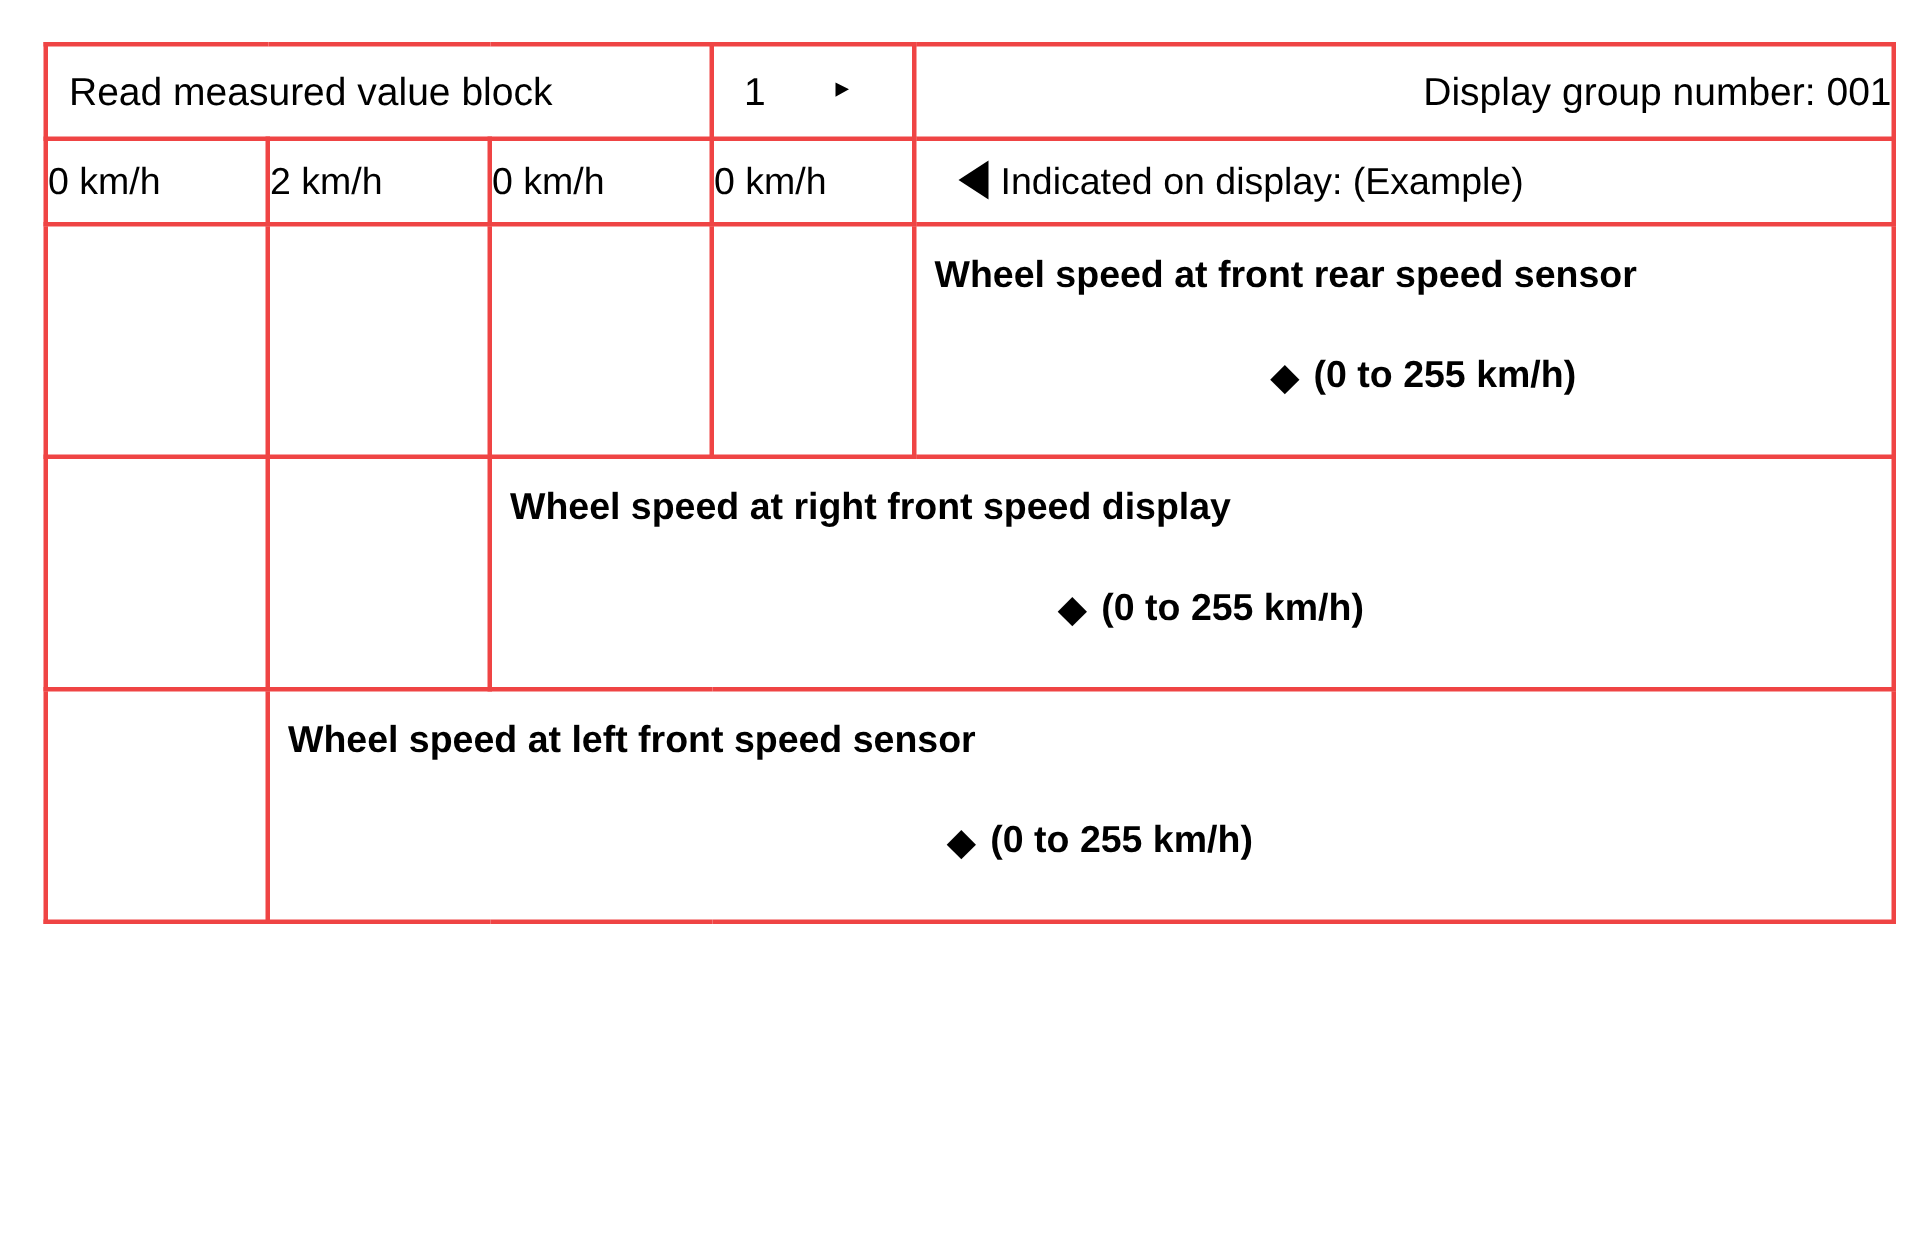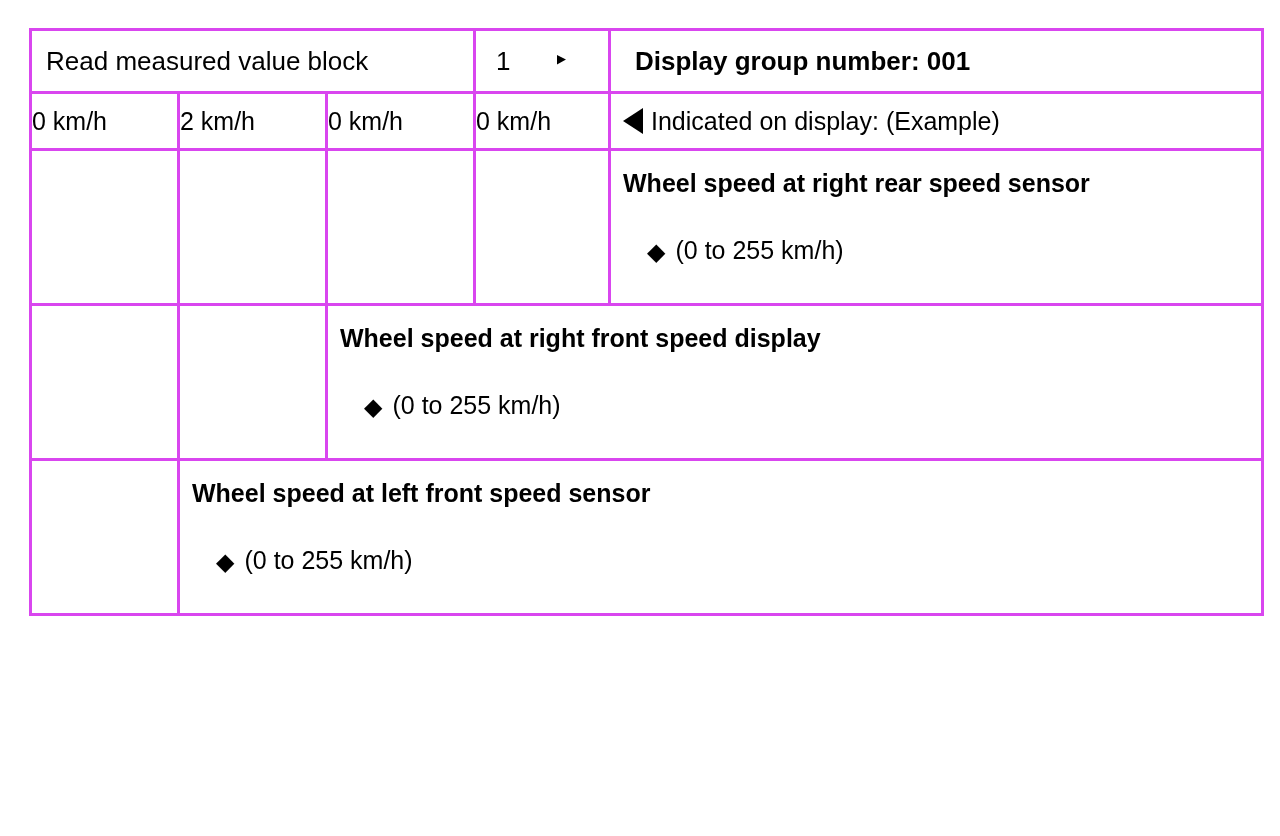--- a/index.html
+++ b/index.html
@@ -29,21 +29,21 @@
   }
 
   table.mvb {
     border-collapse: collapse;
     table-layout: fixed;
     width: 1232px;
     border: 3px solid #000;
   }
 
   table.mvb td {
-    border: 3px solid #d946ef;
+    border: 3px solid #ef4444;
     padding: 0;
     vertical-align: top;
   }
 
   
   col.c1 { width: 148px; }
   col.c2 { width: 148px; }
   col.c3 { width: 148px; }
   col.c4 { width: 135px; }
   col.c5 { width: 653px; }
@@ -66,40 +66,39 @@
     white-space: nowrap;
   }
   .arrow-right {
     display: inline-block;
     margin-left: 18px;
     position: relative;
     top: -3px;
   }
   .group-cell {
     font-size: 26px;
-    font-weight: bold;
+    font-weight: normal;
     line-height: 60px;
-    text-align: left;
-    white-space: nowrap;
-    padding-left: 24px;
+    text-align: right;
+    white-space: nowrap;
   }
 
   
   .row-values td {
     height: 54px;
   }
   .val {
     font-size: 25px;
     font-weight: 400;
     line-height: 54px;
   }
   .indicated {
     font-size: 25px;
     line-height: 54px;
-    padding-left: 12px;
+    padding-left: 28px;
     white-space: nowrap;
   }
   .arrow-left {
     display: inline-block;
     width: 0;
     height: 0;
     border-top: 13px solid transparent;
     border-bottom: 13px solid transparent;
     border-right: 20px solid #000;
     vertical-align: -4px;
@@ -114,24 +113,25 @@
     padding: 18px 10px 10px 12px;
   }
   .desc-title {
     font-size: 25px;
     font-weight: bold;
     line-height: 1.15;
     margin: 0 0 0 0;
   }
   .desc-range {
     font-size: 25px;
-    font-weight: 400;
+    font-weight: 700;
     margin-top: 38px;
     padding-left: 24px;
     white-space: nowrap;
+    text-align: center;
   }
   .bullet {
     display: inline-block;
     margin-right: 10px;
     font-size: 24px;
     line-height: 1;
     position: relative;
     top: 1px;
   }
   .empty {
@@ -191,21 +191,21 @@
           </td>
         </tr>
 
         <tr class="desc-row">
           <td class="empty"></td>
           <td class="empty"></td>
           <td class="empty"></td>
           <td class="empty"></td>
           <td>
             <div class="desc">
-              <div class="desc-title">Wheel speed at right rear speed sensor</div>
+              <div class="desc-title">Wheel speed at front rear speed sensor</div>
               <div class="desc-range">
                 <span class="bullet">◆</span><span>(0 to 255 km/h)</span>
               </div>
             </div>
           </td>
         </tr>
 
 
         <tr class="desc-row">
           <td class="empty"></td>

